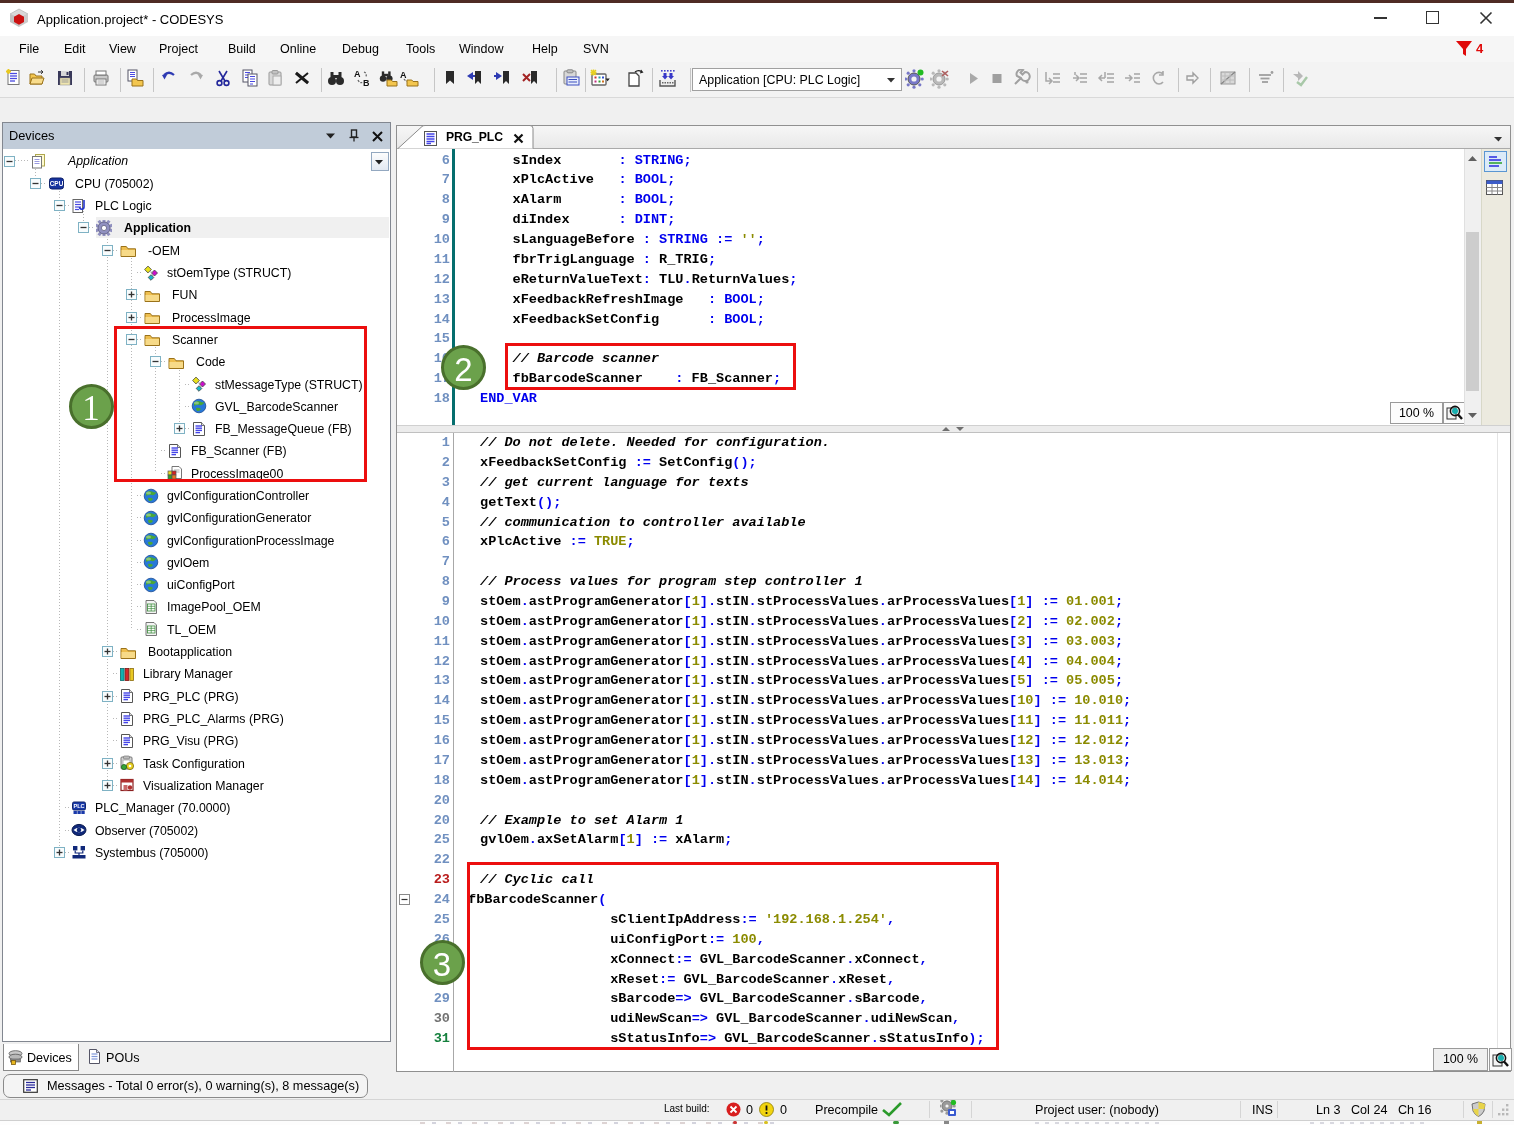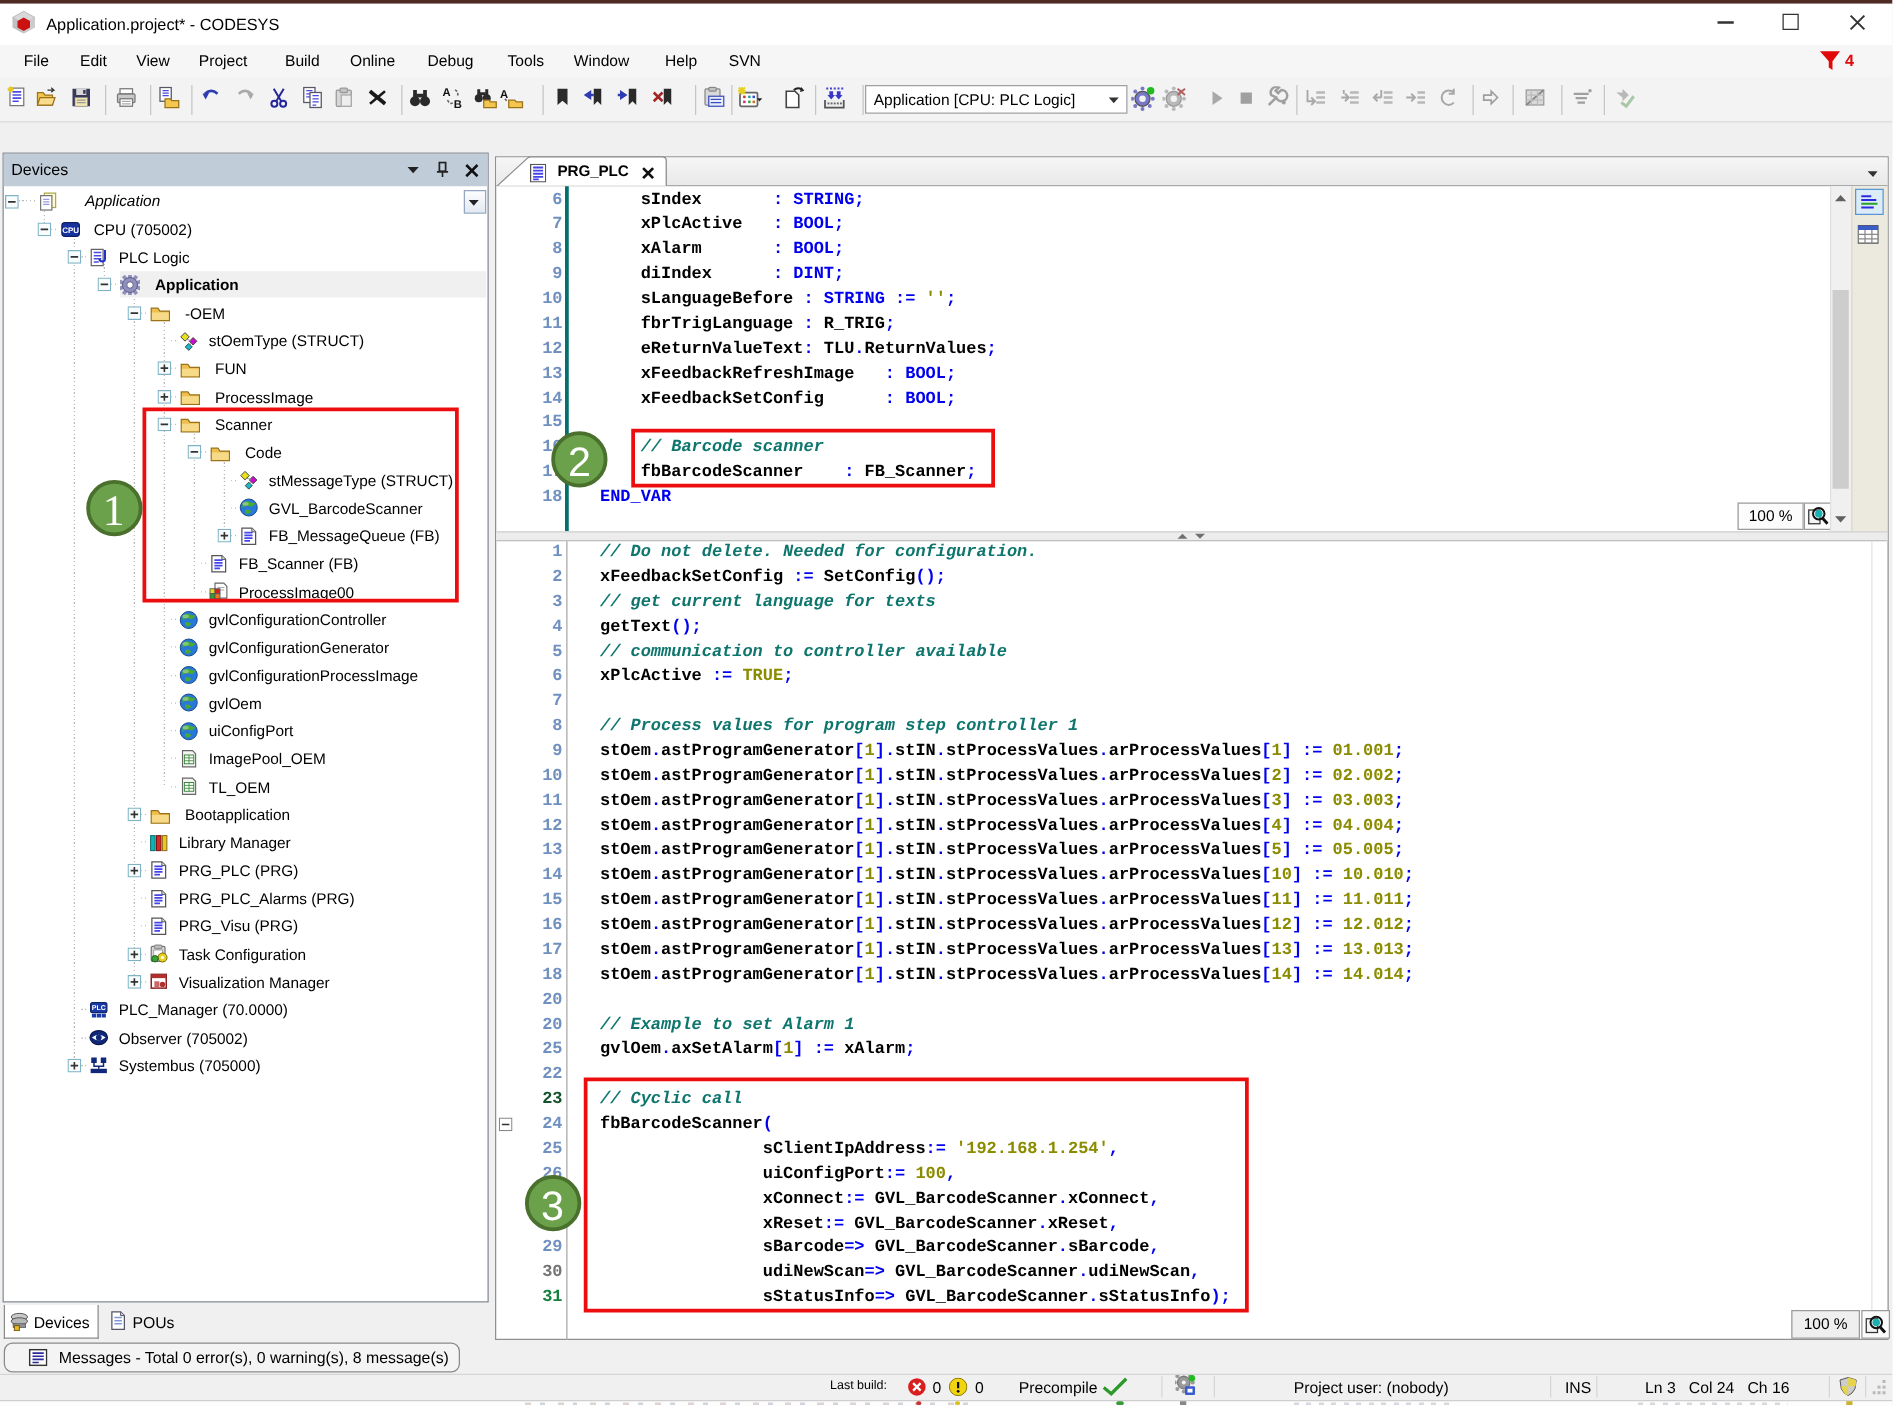--- a/index.html
+++ b/index.html
@@ -1,21 +1,21 @@
 <!DOCTYPE html>
 <html><head><meta charset="utf-8"><title>CODESYS</title><style>
 *{margin:0;padding:0;box-sizing:border-box}
 html,body{width:1514px;height:1125px;overflow:hidden}
 body{position:relative;background:#f0f0f0;font-family:"Liberation Sans",sans-serif;color:#000}
 .abs{position:absolute}
 .codeline{position:absolute;font-family:"Liberation Mono",monospace;font-weight:bold;font-size:13.57px;white-space:pre;color:#000;line-height:19.87px}
 .lnum{position:absolute;font-family:"Liberation Mono",monospace;font-weight:bold;font-size:13.57px;white-space:pre;color:#7090c0;text-align:right;line-height:19.87px}
 .b{color:#0000ee}
 .o{color:#8b8b00}
-.c{color:#0f766e;font-style:italic}
+.c{color:#000000;font-style:italic}
 .ui{position:absolute;font-size:12.5px;white-space:nowrap}
 .sep{position:absolute;width:1px;background:#c6c6c6}
 .redbox{position:absolute;border:3px solid #ec0e0e;z-index:40}
 .gcirc{position:absolute;width:45px;height:45px;border-radius:50%;background:#6ba14b;border:3px solid #49702c;z-index:41;color:#fff;text-align:center}
 </style></head><body>
 <div class="abs" style="left:0;top:0;width:1514px;height:3px;background:#4f2b24"></div>
 <div class="abs" style="left:0;top:3px;width:1514px;height:33px;background:#fff"></div>
 <svg class="abs" style="left:9px;top:8px;" width="20" height="20" viewBox="0 0 20 20">
     <polygon points="10,1 19,6 10,11 1,6" fill="#d9d9d9" stroke="#aaa" stroke-width="0.6"></polygon>
     <polygon points="1,6 10,11 10,19 1,14" fill="#c0c0c0"></polygon>
@@ -845,24 +845,24 @@
 <div class="lnum" style="left:410px;top:750.9px;width:40px;color:#7090c0">17</div>
 <div class="codeline" style="left:480.0px;top:750.9px">stOem<span class="b">.</span>astProgramGenerator<span class="b">[</span><span class="o">1</span><span class="b">].</span>stIN<span class="b">.</span>stProcessValues<span class="b">.</span>arProcessValues<span class="b">[</span><span class="o">13</span><span class="b">]</span> <span class="b">:=</span> <span class="o">13.013</span><span class="b">;</span></div>
 <div class="lnum" style="left:410px;top:770.8px;width:40px;color:#7090c0">18</div>
 <div class="codeline" style="left:480.0px;top:770.8px">stOem<span class="b">.</span>astProgramGenerator<span class="b">[</span><span class="o">1</span><span class="b">].</span>stIN<span class="b">.</span>stProcessValues<span class="b">.</span>arProcessValues<span class="b">[</span><span class="o">14</span><span class="b">]</span> <span class="b">:=</span> <span class="o">14.014</span><span class="b">;</span></div>
 <div class="lnum" style="left:410px;top:790.7px;width:40px;color:#7090c0">20</div>
 <div class="lnum" style="left:410px;top:810.5px;width:40px;color:#7090c0">20</div>
 <div class="codeline" style="left:480.0px;top:810.5px"><span class="c">// Example to set Alarm 1</span></div>
 <div class="lnum" style="left:410px;top:830.4px;width:40px;color:#7090c0">25</div>
 <div class="codeline" style="left:480.0px;top:830.4px">gvlOem<span class="b">.</span>axSetAlarm<span class="b">[</span><span class="o">1</span><span class="b">]</span> <span class="b">:=</span> xAlarm<span class="b">;</span></div>
 <div class="lnum" style="left:410px;top:850.3px;width:40px;color:#7090c0">22</div>
-<div class="lnum" style="left:410px;top:870.1px;width:40px;color:#14532d">23</div>
+<div class="lnum" style="left:410px;top:870.1px;width:40px;color:#b91c1c">23</div>
 <div class="codeline" style="left:480.0px;top:870.1px"><span class="c">// Cyclic call</span></div>
 <div class="lnum" style="left:410px;top:890.0px;width:40px;color:#7090c0">24</div>
-<div class="codeline" style="left:480.0px;top:890.0px">fbBarcodeScanner<span class="b">(</span></div>
+<div class="codeline" style="left:468px;top:890.0px">fbBarcodeScanner<span class="b">(</span></div>
 <div class="lnum" style="left:410px;top:909.9px;width:40px;color:#7090c0">25</div>
 <div class="codeline" style="left:480.0px;top:909.9px">                sClientIpAddress<span class="b">:=</span> <span class="o">'192.168.1.254'</span><span class="b">,</span></div>
 <div class="lnum" style="left:410px;top:929.8px;width:40px;color:#7090c0">26</div>
 <div class="codeline" style="left:480.0px;top:929.8px">                uiConfigPort<span class="b">:=</span> <span class="o">100</span><span class="b">,</span></div>
 <div class="lnum" style="left:410px;top:949.6px;width:40px;color:#7090c0">27</div>
 <div class="codeline" style="left:480.0px;top:949.6px">                xConnect<span class="b">:=</span> GVL_BarcodeScanner<span class="b">.</span>xConnect<span class="b">,</span></div>
 <div class="lnum" style="left:410px;top:969.5px;width:40px;color:#7090c0">28</div>
 <div class="codeline" style="left:480.0px;top:969.5px">                xReset<span class="b">:=</span> GVL_BarcodeScanner<span class="b">.</span>xReset<span class="b">,</span></div>
 <div class="lnum" style="left:410px;top:989.4px;width:40px;color:#7090c0">29</div>
 <div class="codeline" style="left:480.0px;top:989.4px">                sBarcode<span class="b">=&gt;</span> GVL_BarcodeScanner<span class="b">.</span>sBarcode<span class="b">,</span></div>

